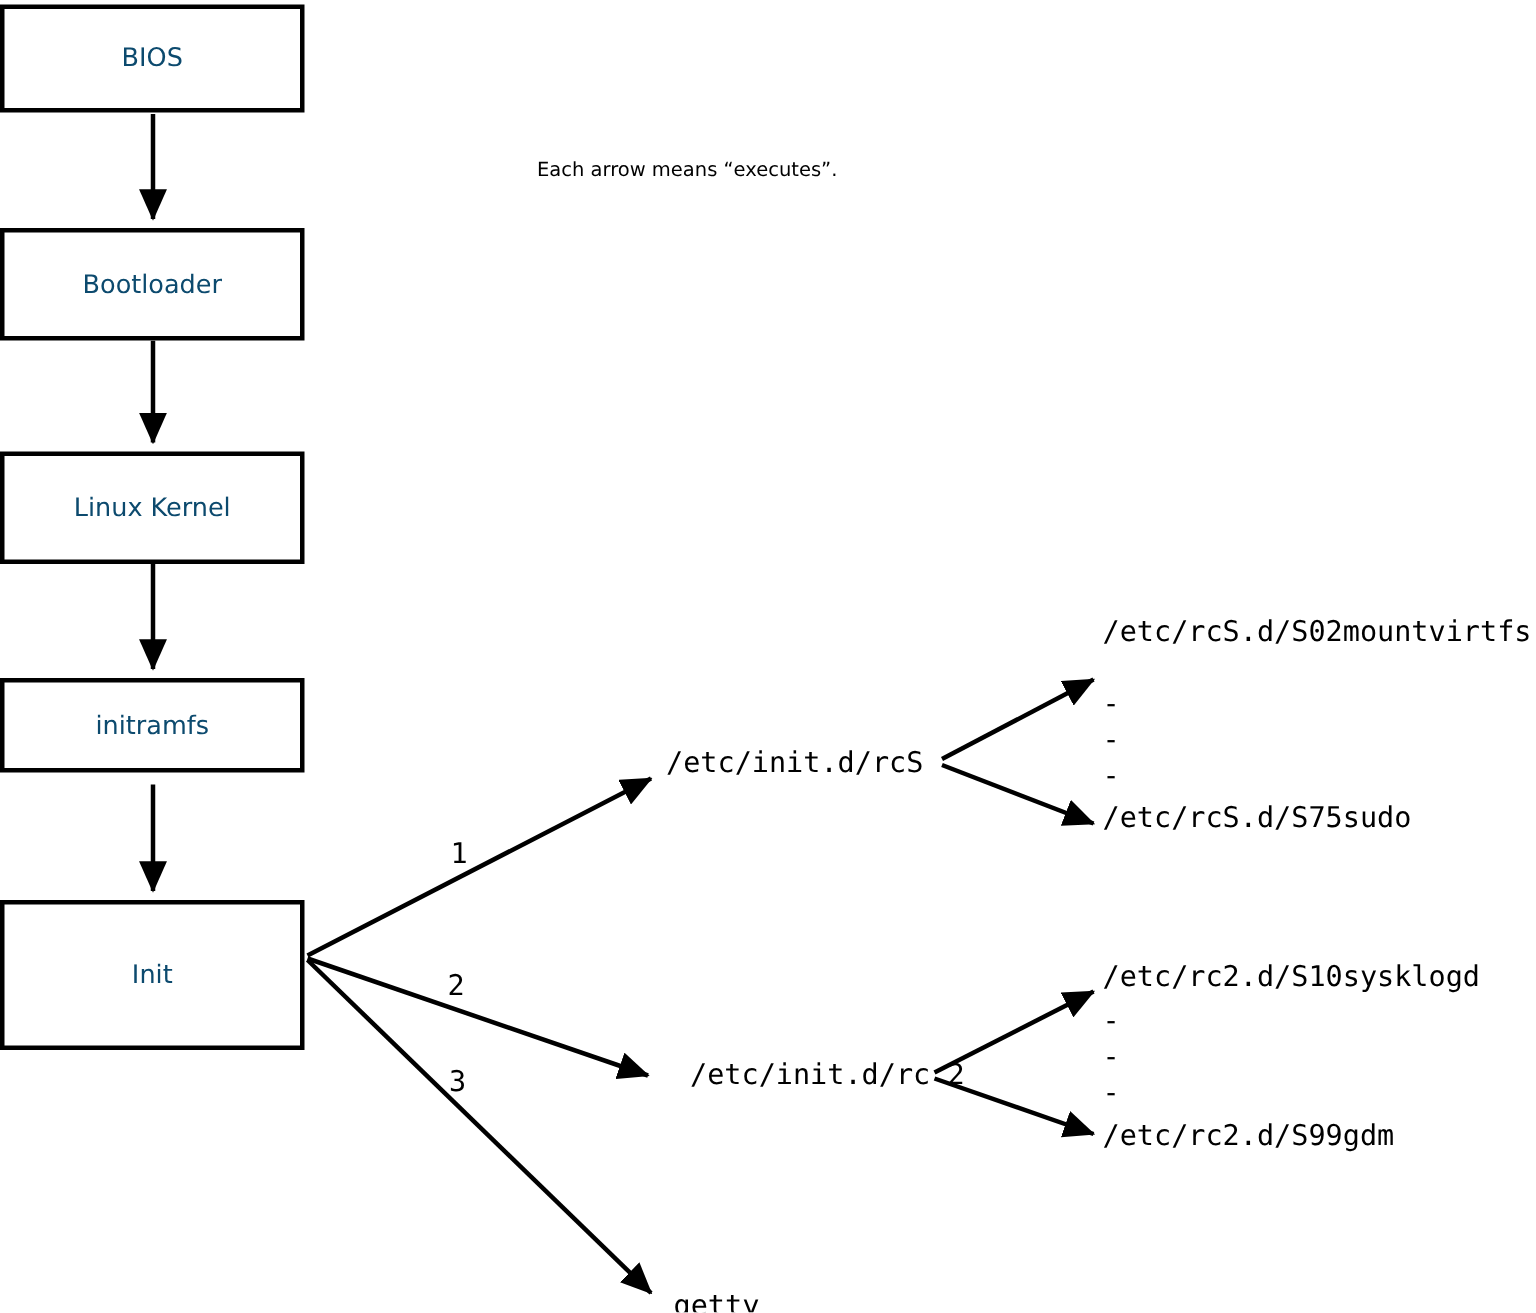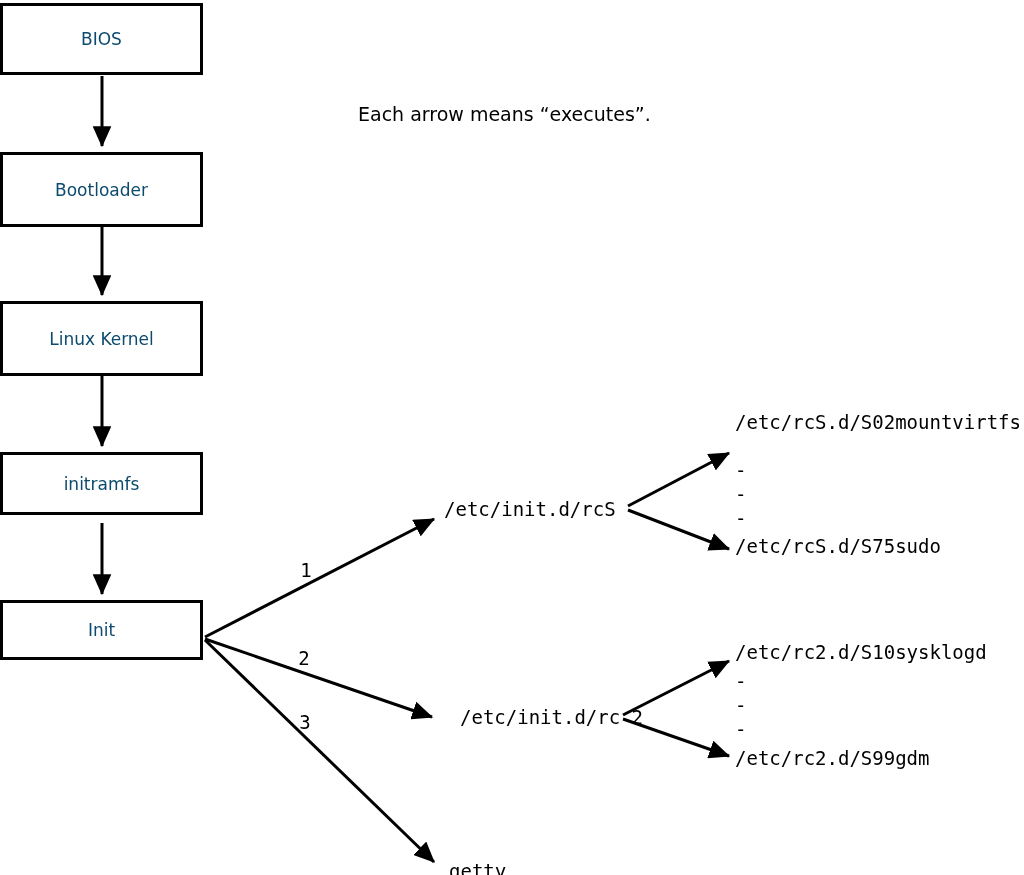--- a/index.html
+++ b/index.html
@@ -36,21 +36,21 @@
   }
   .node-label {
     font-family: "DejaVu Sans", sans-serif;
     font-size: 17px;
     color: #0c4a6e;
     white-space: nowrap;
   }
   .note-text {
     position: absolute;
     font-family: "DejaVu Sans", sans-serif;
-    font-size: 19px;
+    font-size: 13px;
     white-space: nowrap;
     transform: translateY(-50%);
   }
   .mono-text {
     position: absolute;
     font-family: "DejaVu Sans Mono", monospace;
     font-size: 19px;
     white-space: nowrap;
     transform: translateY(-50%);
     line-height: 1;
@@ -98,21 +98,21 @@
   </div>
   <div class="node-box" style="top:301px; height:75px;">
     <span class="node-label">Linux Kernel</span>
   </div>
   <div class="node-box" style="top:152px; height:75px;">
     <span class="node-label">Bootloader</span>
   </div>
   <div class="node-box" style="top:452px; height:63px;">
     <span class="node-label">initramfs</span>
   </div>
-  <div class="node-box" style="top:600px; height:60px;">
+  <div class="node-box" style="top:600px; height:100px;">
     <span class="node-label">Init</span>
   </div>
 
   <div class="order-label" style="left:306px; top:570px;">1</div>
   <div class="order-label" style="left:304px; top:658px;">2</div>
   <div class="order-label" style="left:305px; top:722px;">3</div>
 
   <div class="mono-text" style="left:444px; top:509px;text-align:right;">/etc/init.d/rcS</div>
   <div class="mono-text" style="left:420px; top:717px;margin-left:40px;">/etc/init.d/rc 2</div>
   <div class="mono-text" style="left:449px; top:871px;">getty</div>

